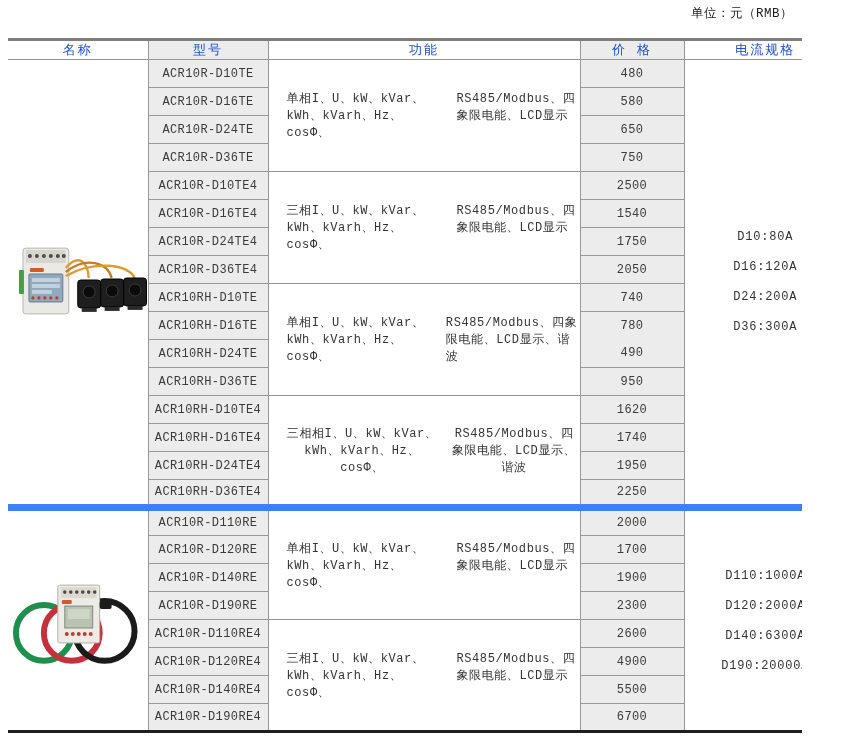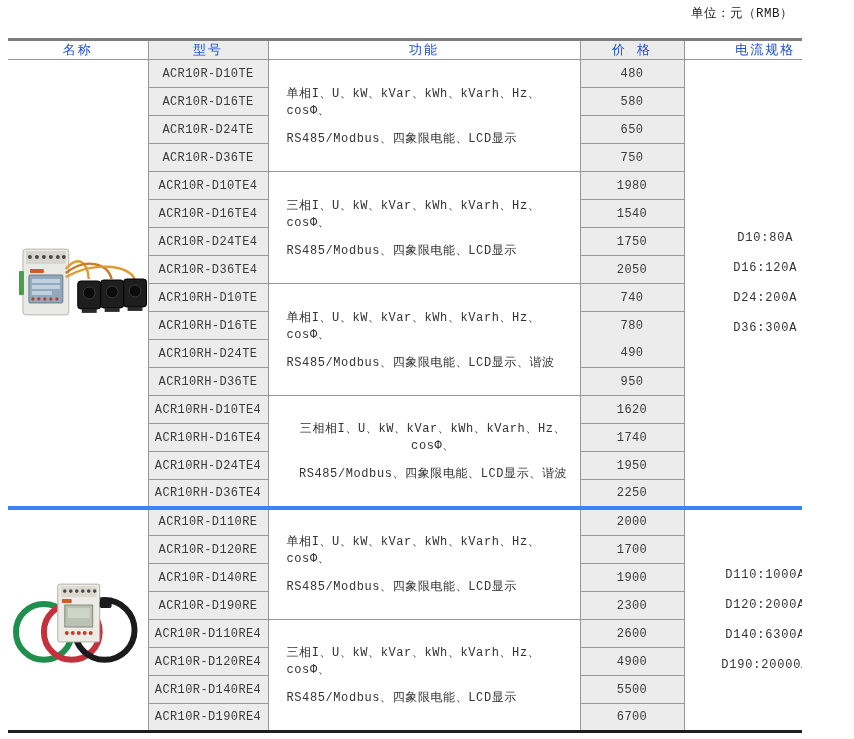--- a/index.html
+++ b/index.html
@@ -39,28 +39,28 @@
   tr.body-row { height: 28px; }
 
   td.model-cell, td.price-cell {
     background: #ececec; text-align: center;
     border-left: 1px solid #979797; border-right: 1px solid #979797;
     border-bottom: 1px solid #979797;
     letter-spacing: 0.4px;
   }
   td.func-cell { border-bottom: 1px solid #979797; text-align: left; }
   .func-inner {
-    display: flex; flex-direction: column; justify-content: center;
+    display: flex; flex-direction: row; justify-content: center;
     gap: 11px; padding-left: 18px; letter-spacing: 0.6px; color: #333;
   }
   td.name-cell, td.spec-cell { border: none; text-align: center; }
   .spec-inner { display: flex; flex-direction: column; justify-content: center; align-items: center; }
   .spec-line { height: 30px; line-height: 30px; letter-spacing: 0.8px; color: #333; }
 
-  td.sec-end { border-bottom: 4px solid #3b82f6; text-align: center; }
+  td.sec-end { border-bottom: 7px solid #3b82f6; text-align: center; }
   td.nb { border-bottom: none; }
 
   .photo-wrap { display: flex; justify-content: center; align-items: center; }
 </style>
 </head>
 <body>
 
 <div class="page">
 
   <div class="unit-note">单位：元（RMB）</div>
@@ -163,21 +163,21 @@
       </tr>
 
       <tr class="body-row">
         <td class="model-cell">ACR10R-D10TE4</td>
         <td class="func-cell" rowspan="4">
           <div class="func-inner">
             <div>三相I、U、kW、kVar、kWh、kVarh、Hz、cosΦ、</div>
             <div>RS485/Modbus、四象限电能、LCD显示</div>
           </div>
         </td>
-        <td class="price-cell">1980</td>
+        <td class="price-cell">2500</td>
       </tr>
       <tr class="body-row">
         <td class="model-cell">ACR10R-D16TE4</td>
         <td class="price-cell">1540</td>
       </tr>
       <tr class="body-row">
         <td class="model-cell">ACR10R-D24TE4</td>
         <td class="price-cell">1750</td>
       </tr>
       <tr class="body-row">

